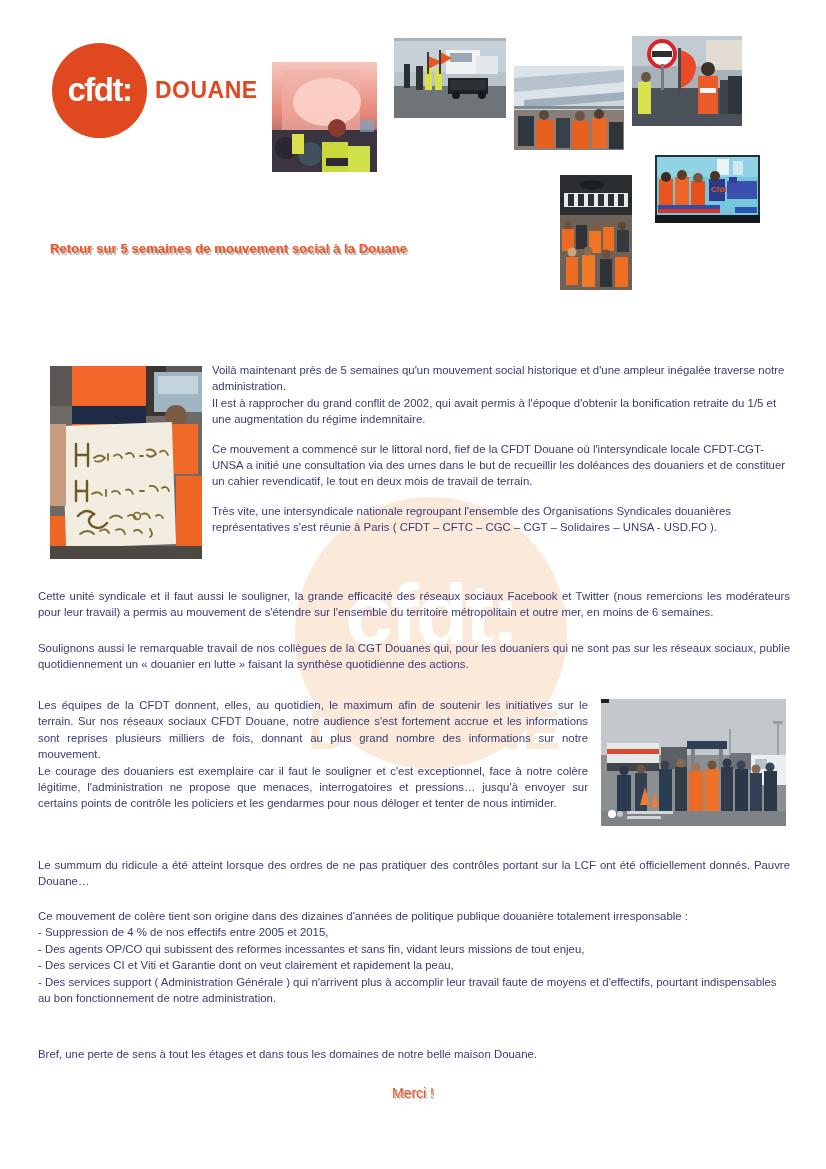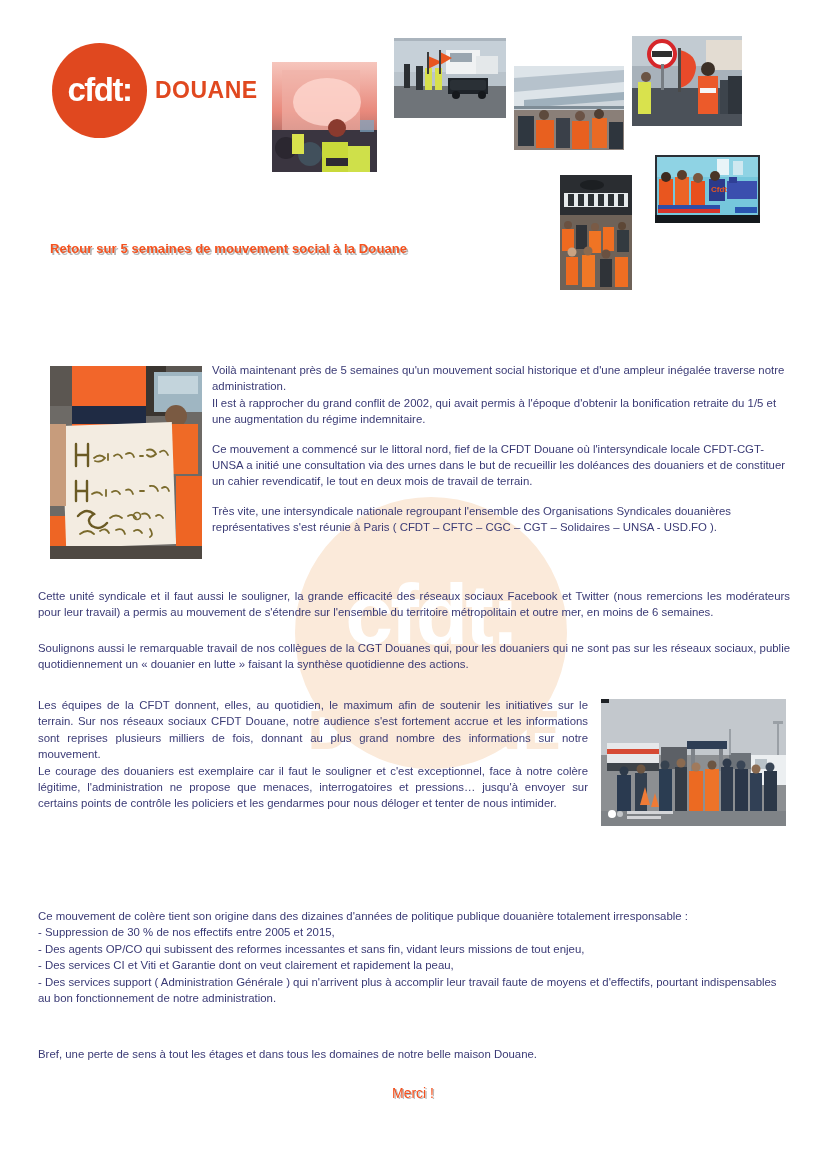--- a/index.html
+++ b/index.html
@@ -433,24 +433,27 @@
       <path d="M54 94 l4 14 h-8 z" fill="#ef7b36"></path>
       <rect x="0" y="112" width="185" height="15" fill="#7f8387"></rect>
       <circle cx="11" cy="115" r="4" fill="#ffffff"></circle>
       <circle cx="19" cy="115" r="3" fill="#dfe3e5" opacity="0.7"></circle>
       <rect x="26" y="112" width="46" height="3" fill="#e8eaec" opacity="0.8"></rect>
       <rect x="26" y="117" width="34" height="3" fill="#e8eaec" opacity="0.8"></rect>
       <rect x="0" y="0" width="8" height="4" fill="#1d2125"></rect>
     </svg>
   </div>
 
+  <div class="txt full-3 just">
+    <p class="p-indent">Le summum du ridicule a été atteint lorsque des ordres de ne pas pratiquer des contrôles portant sur la LCF ont été officiellement donnés. Pauvre Douane…</p>
+  </div>
 
   <div class="txt full-4">
     <p class="list-line">Ce mouvement de colère tient son origine dans des dizaines d'années de politique publique douanière totalement irresponsable :</p>
-    <p class="list-line">- Suppression de 30 % de nos effectifs entre 2005 et 2015,</p>
+    <p class="list-line">- Suppression de 4 % de nos effectifs entre 2005 et 2015,</p>
     <p class="list-line">- Des agents OP/CO qui subissent des reformes incessantes et sans fin, vidant leurs missions de tout enjeu,</p>
     <p class="list-line">- Des services CI et Viti et Garantie dont on veut clairement et rapidement la peau,</p>
     <p class="list-line">- Des services support ( Administration Générale ) qui n'arrivent plus à accomplir leur travail faute de moyens et d'effectifs, pourtant indispensables au bon fonctionnement de notre administration.</p>
   </div>
 
   <div class="txt full-5">
     <p class="p-indent">Bref, une perte de sens à tout les étages et dans tous les domaines de notre belle maison Douane.</p>
   </div>
 
   <div class="thanks">Merci  !</div>

